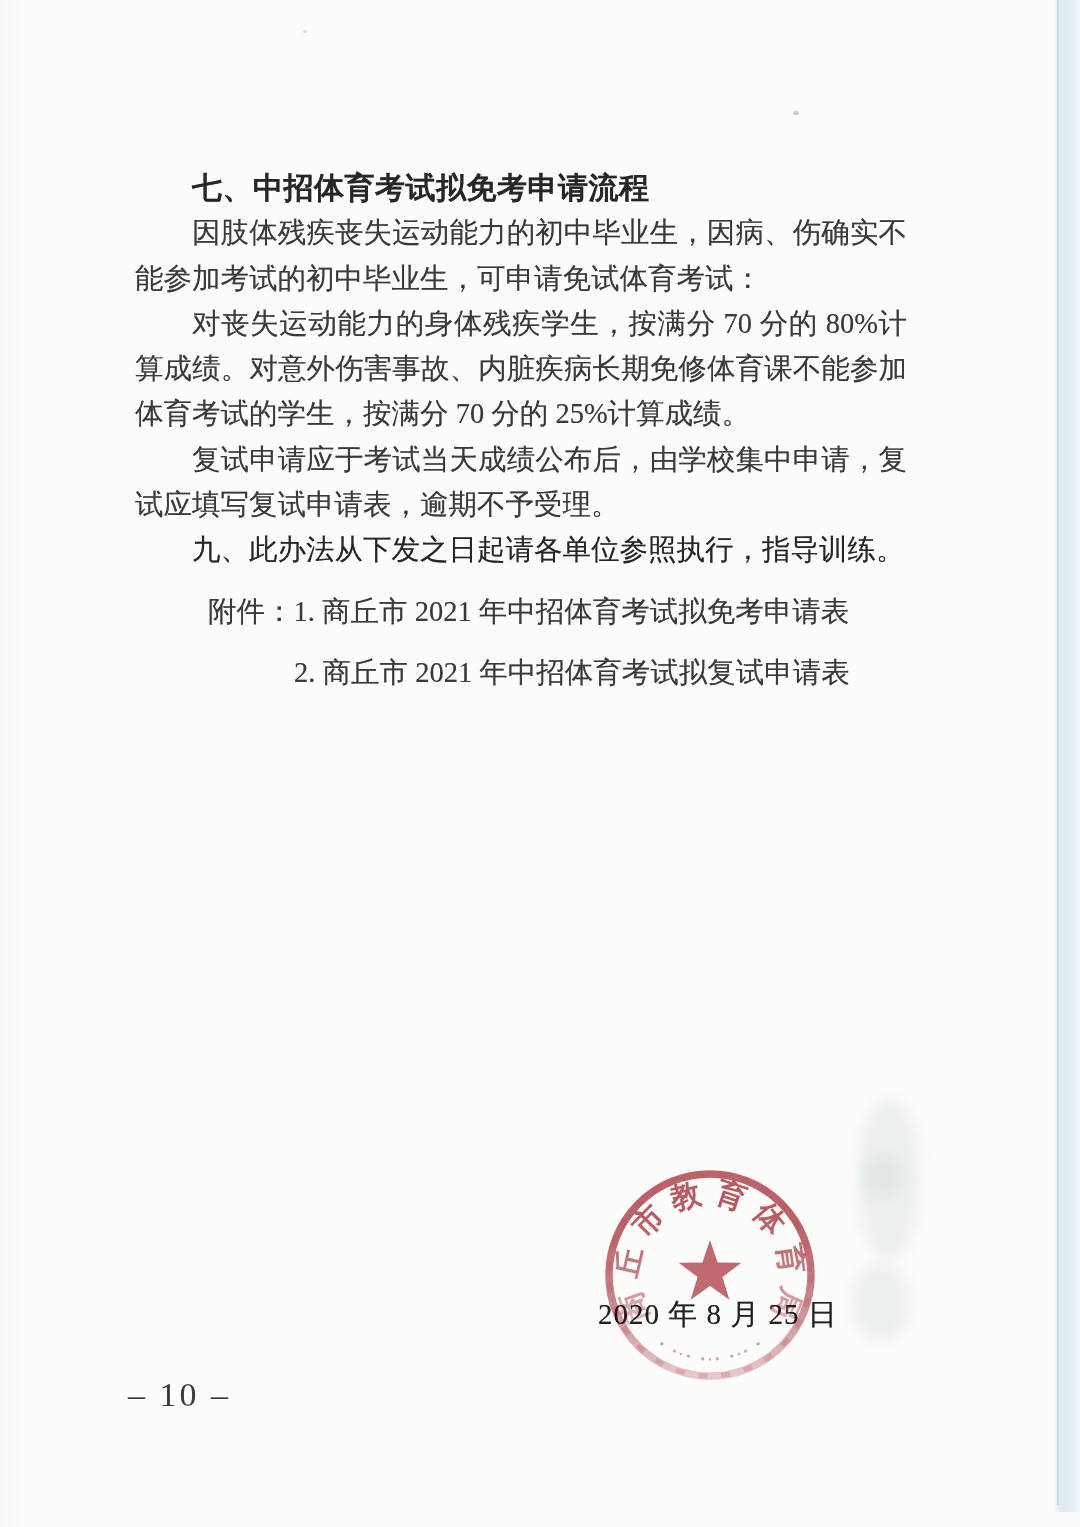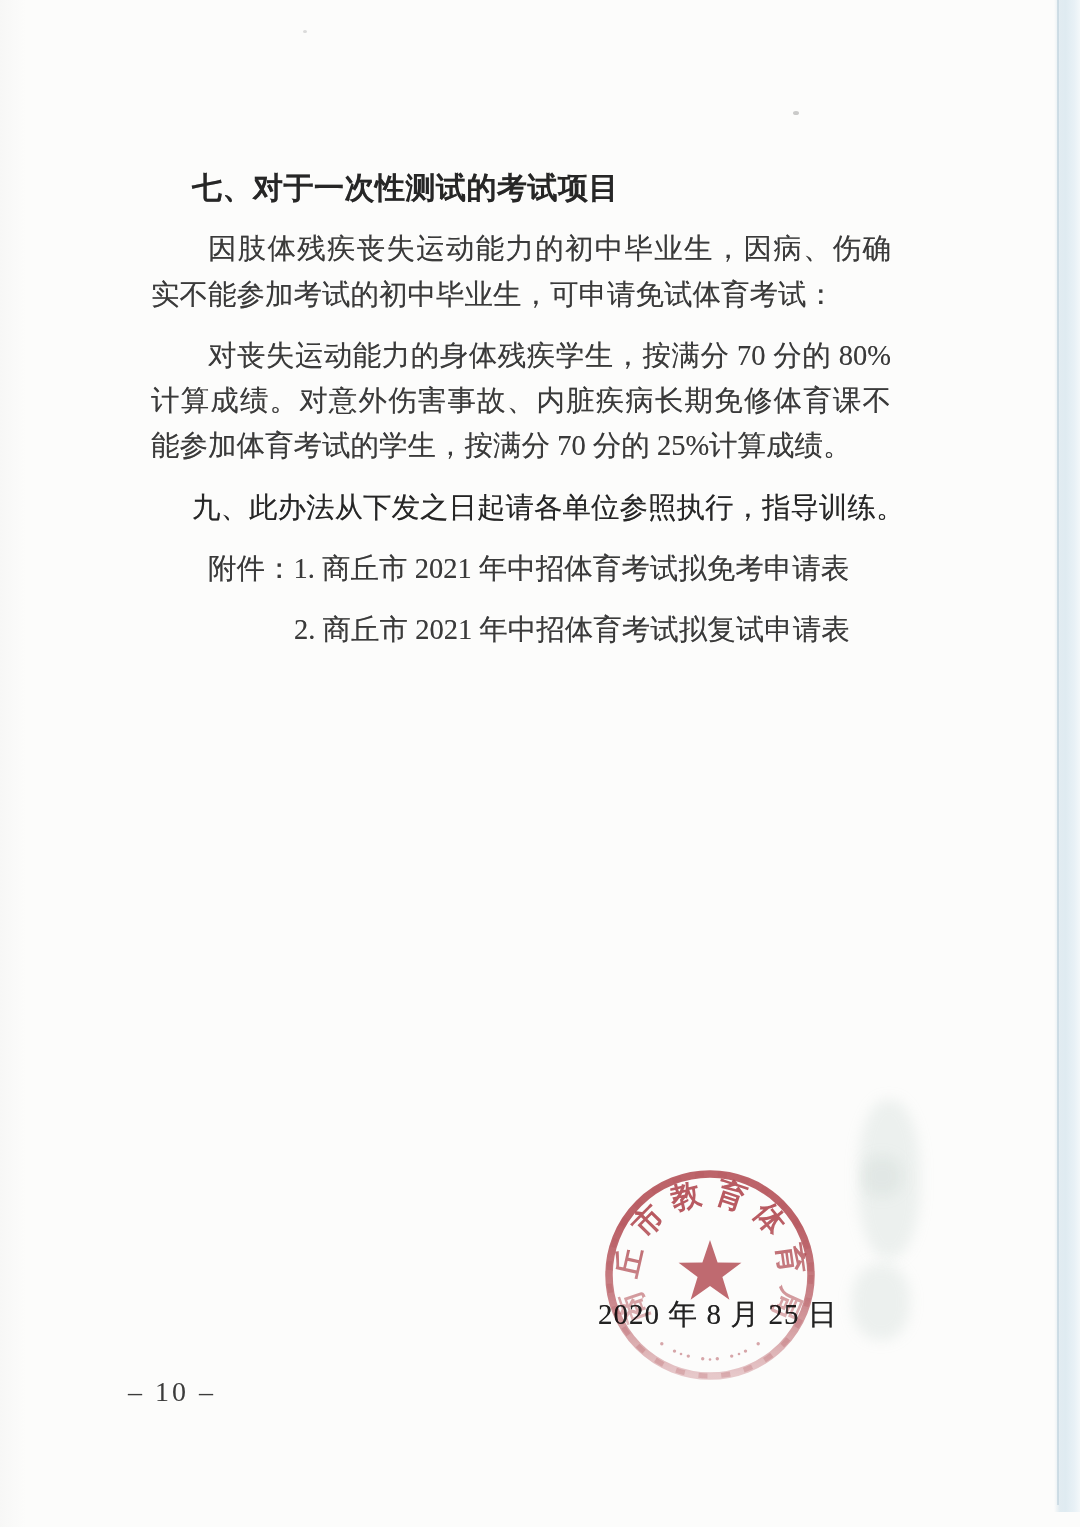--- a/index.html
+++ b/index.html
@@ -45,21 +45,21 @@
   .doc-heading {
     font-family: "Liberation Sans", sans-serif;
     font-weight: 700;
     font-size: 30px;
     color: #262626;
     text-indent: 57px;
     letter-spacing: 0.5px;
     margin: 0;
   }
   .doc-para {
-    margin: 16px;
+    margin: 0;
     text-indent: 2em;
     text-align: justify;
     word-break: break-all;
   }
   .doc-emph {
     font-family: "Liberation Sans", sans-serif;
     font-weight: 400;
     font-size: 28.5px;
     color: #262626;
     text-indent: 57px;
@@ -86,21 +86,21 @@
     mix-blend-mode: multiply;
     filter: blur(0.4px);
     z-index: 4;
   }
   .seal svg { display: block; }
 
   
   .page-number {
     position: absolute;
     left: 128px; top: 1376px;
-    font-size: 28px;
+    font-size: 34px;
     letter-spacing: 3px;
     color: #3b3b3b;
   }
 
   
   .artifact {
     position: absolute;
     background: rgba(158,180,172,0.16);
     border-radius: 45%;
     filter: blur(7px);
@@ -125,23 +125,24 @@
   <div class="edge-strip"></div>
   <div class="edge-strip-line"></div>
 
   <div class="artifact artifact-a"></div>
   <div class="artifact artifact-b"></div>
   <div class="artifact artifact-c"></div>
   <div class="speck speck-1"></div>
   <div class="speck speck-2"></div>
 
   <div class="content">
-    <p class="doc-heading">七、对于一次性测试的考试项目</p>
+    <p class="doc-heading">七、中招体育考试拟免考申请流程</p>
     <p class="doc-para">因肢体残疾丧失运动能力的初中毕业生，因病、伤确实不能参加考试的初中毕业生，可申请免试体育考试：</p>
     <p class="doc-para">对丧失运动能力的身体残疾学生，按满分 70 分的 80%计算成绩。对意外伤害事故、内脏疾病长期免修体育课不能参加体育考试的学生，按满分 70 分的 25%计算成绩。</p>
+    <p class="doc-para">复试申请应于考试当天成绩公布后，由学校集中申请，复试应填写复试申请表，逾期不予受理。</p>
     <p class="doc-emph">九、此办法从下发之日起请各单位参照执行，指导训练。</p>
     <p class="att-line-1">附件：1. 商丘市 2021 年中招体育考试拟免考申请表</p>
     <p class="att-line-2">2. 商丘市 2021 年中招体育考试拟复试申请表</p>
   </div>
 
   <div class="date-line">2020 年 8 月 25 日</div>
 
   <div class="seal">
     <svg width="226" height="226" viewBox="0 0 226 226" xmlns="http://www.w3.org/2000/svg">
       <defs>

